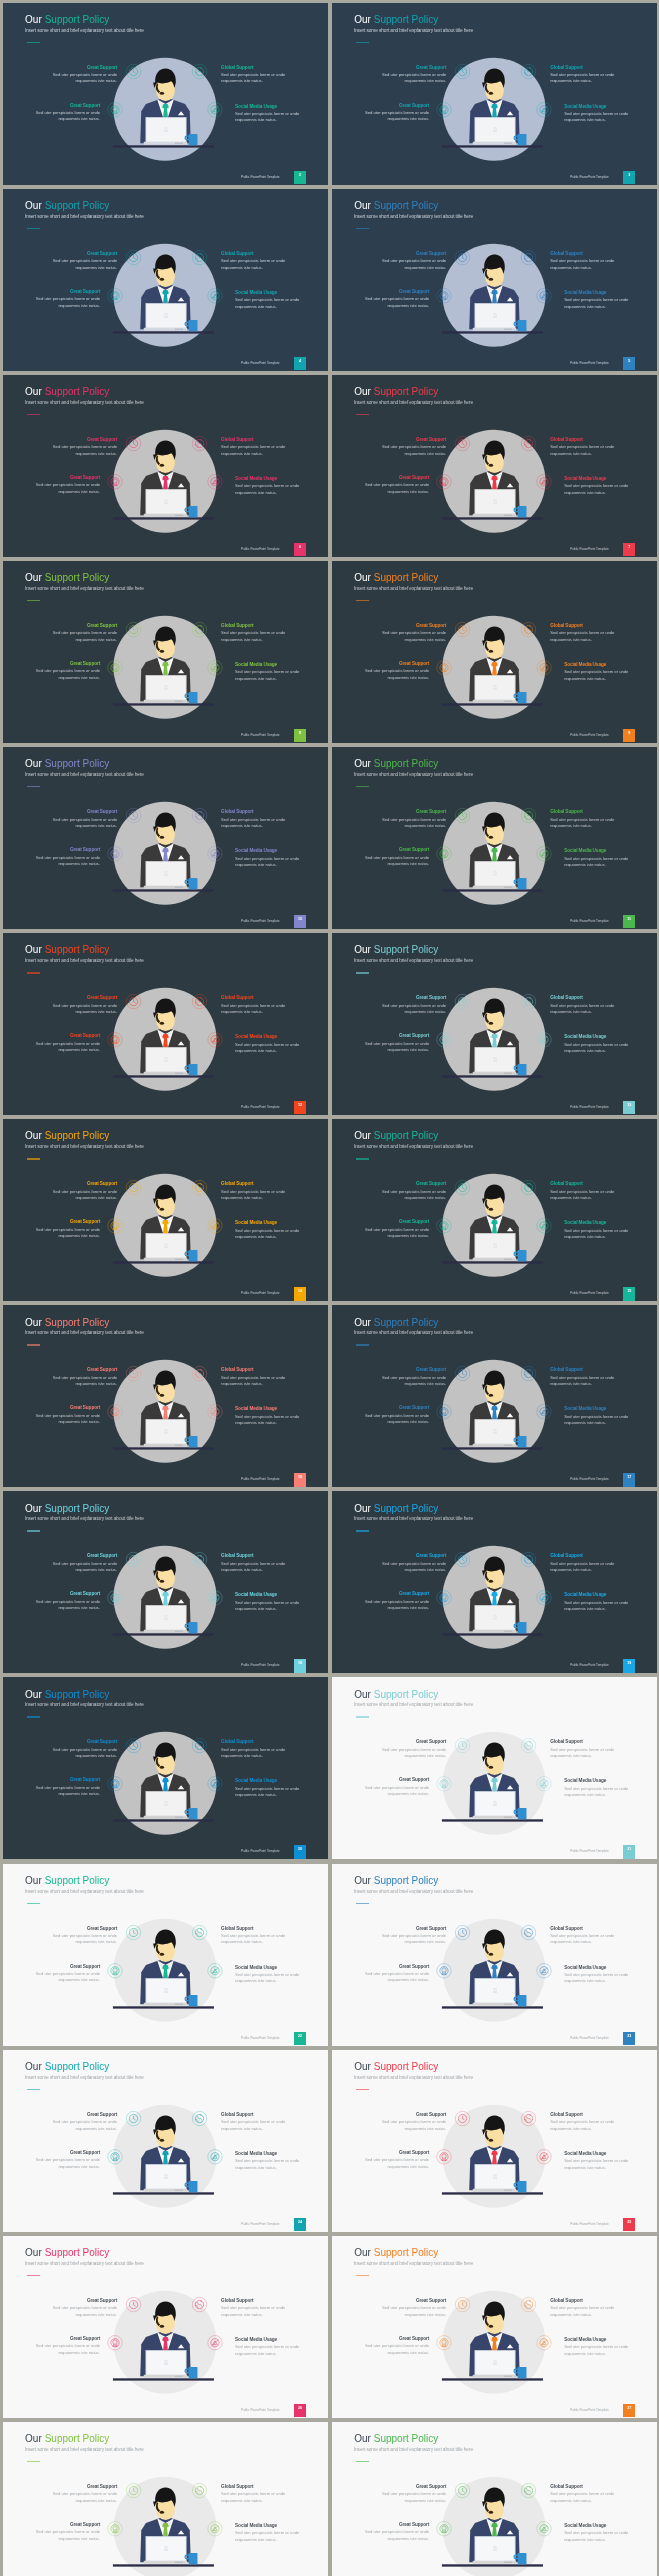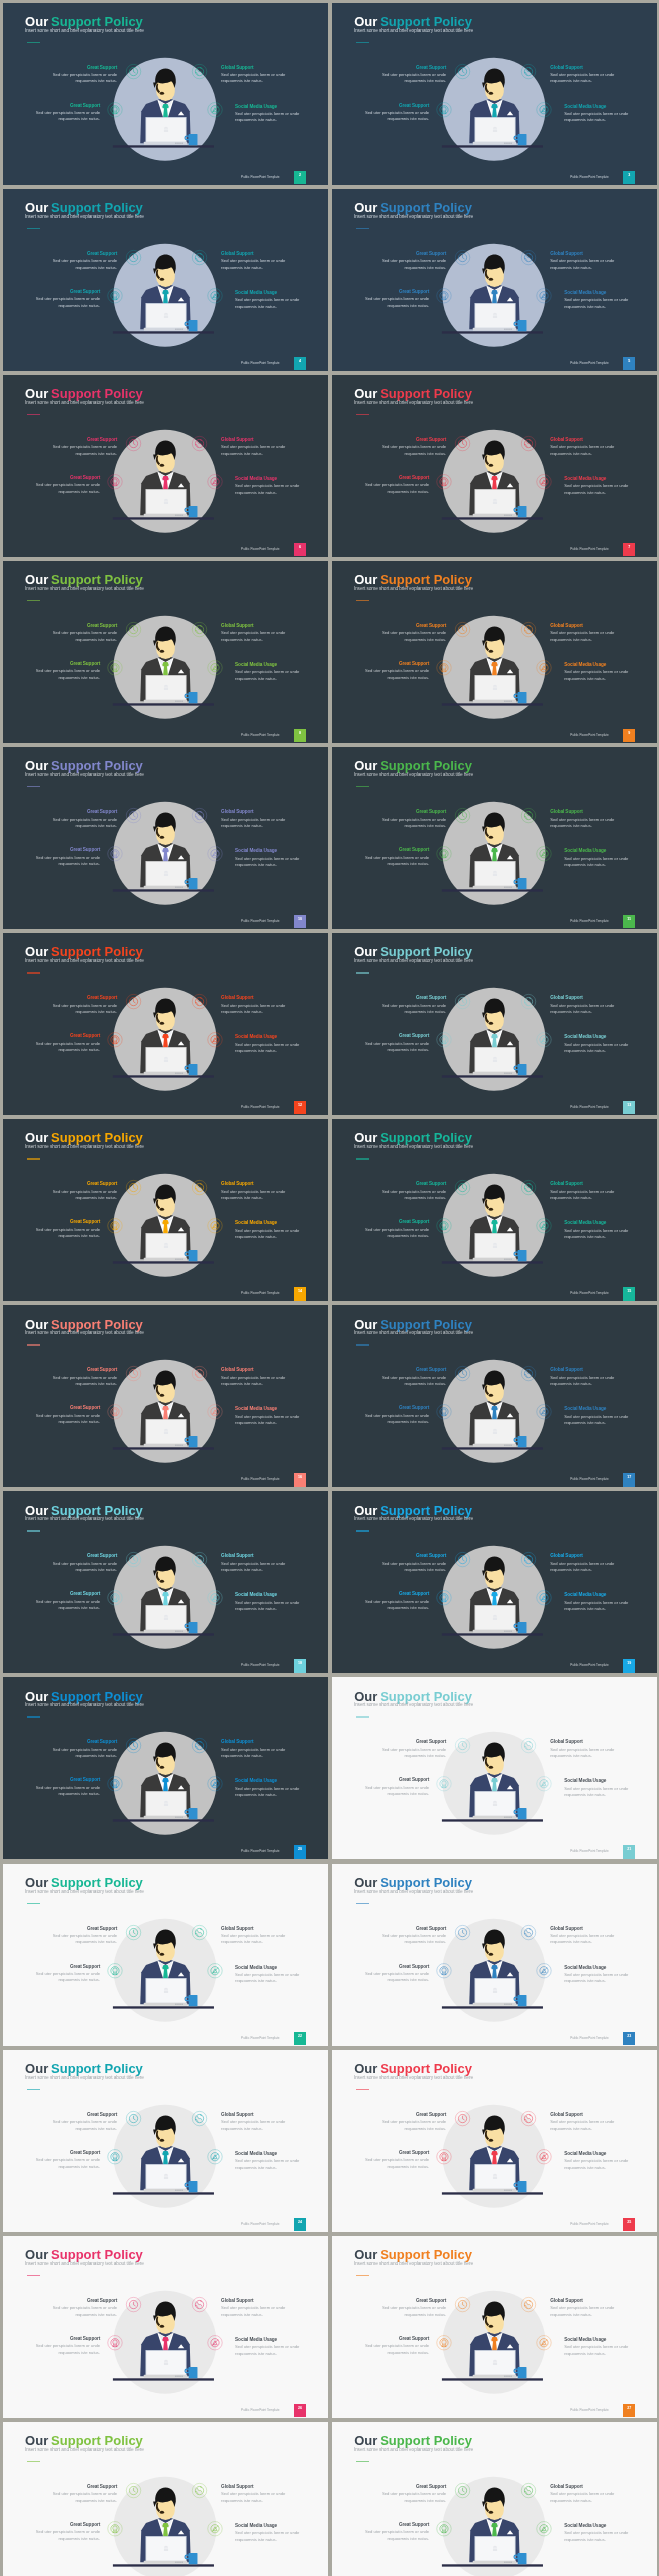--- a/index.html
+++ b/index.html
@@ -4,21 +4,21 @@
 <title>Support Policy Slide Thumbnails</title>
 <style>
 *{box-sizing:border-box}
 html,body{margin:0;padding:0}
 body{background:#a9a89f;font-family:"Liberation Sans",sans-serif;width:659px}
 #grid{display:grid;grid-template-columns:325px 325px;column-gap:4.1px;row-gap:4.1px;padding:2.6px 3.1px}
 .slide{width:325px;height:182px;position:relative;overflow:hidden}
 .slide.dark-navy{background:#2d3e4e;--fg:#fff;--body:#c8d0d8;--head:#bfc8d6;--circ:#b3bed2;--suit:#38456b;--lap:#f3f4f6;--lapedge:#ced7e5;--desk:#2b2d47;--lapel:#eceef3;--base:#d4d8e0}
 .slide.dark-slate{background:#2e3a42;--fg:#fff;--body:#c2c7cb;--head:#c9cdd0;--circ:#c2c2c2;--suit:#3a3a3a;--lap:#f2f2f2;--lapedge:#d8d8d8;--desk:#2b2d47;--lapel:#ebebeb;--base:#d2d2d2}
 .slide.light{background:#f8f8f8;--fg:#3b4650;--body:#a2a7ab;--head:#4a5057;--circ:#e9e9e9;--suit:#38456b;--lap:#f6f7f9;--lapedge:#cfd7e4;--desk:#2b2d47;--lapel:#edeff3;--base:#d6d6d6}
-.ttl{position:absolute;left:22px;top:11.3px;font-size:13px;font-weight:bold;letter-spacing:0px;white-space:nowrap;line-height:1.2;color:var(--fg)}
+.ttl{position:absolute;left:22px;top:11.3px;font-size:10px;font-weight:normal;letter-spacing:0px;white-space:nowrap;line-height:1.2;color:var(--fg)}
 .ttl .w2{margin-left:2.9px;color:var(--acc)}
 .sub{position:absolute;left:21.6px;top:25px;font-size:4.8px;letter-spacing:-0.1px;white-space:nowrap;color:var(--body)}
 .rule{position:absolute;left:24px;top:39px;width:13px;height:1.5px;background:var(--acc);opacity:.62}
 .blk{position:absolute;width:67px}
 .blk .h{font-size:4.7px;font-weight:bold;margin-bottom:2.6px;letter-spacing:-0.1px;color:var(--acc)}
 .slide.light .blk .h{color:var(--head)}
 .blk .b{font-size:4.2px;line-height:1.5;letter-spacing:-0.02px;color:var(--body)}
 .b1{left:47px;top:62px;text-align:right}
 .b2{left:218px;top:62px;text-align:left}
 .b3{left:30px;top:100px;text-align:right}

